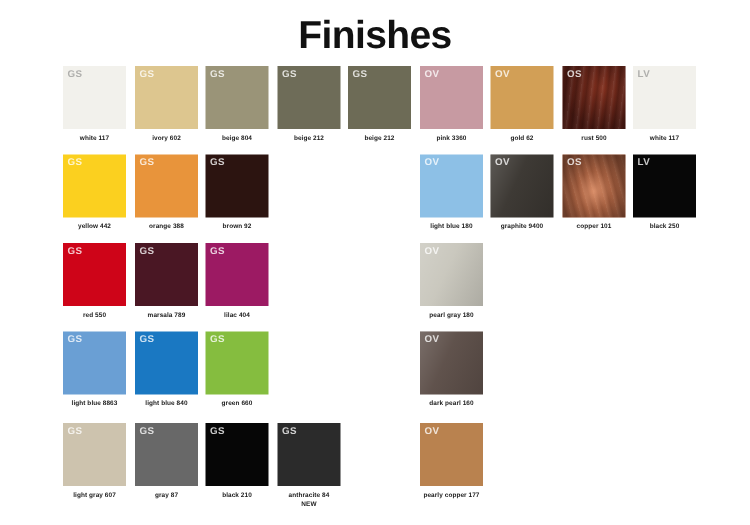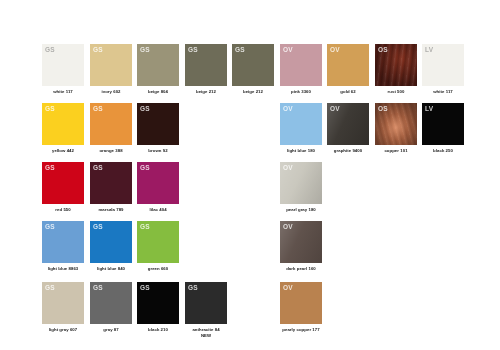--- a/index.html
+++ b/index.html
@@ -80,20 +80,21 @@
   }
   .swatch-label .lbl-new {
     display: block;
   }
 </style>
 </head>
 <body>
 
 <div id="page">
 
+  <div id="page-title">Finishes</div>
 
   <div class="swatch-grid">
       <div class="swatch-cell" style="left: 42px; top: 0px;">
         <div class="swatch-chip" style="background: rgb(242, 241, 236);">
           <span class="chip-badge dark-text">GS</span>
         </div>
         <div class="swatch-label">white 117</div>
       </div>
       <div class="swatch-cell" style="left: 90px; top: 0px;">
         <div class="swatch-chip" style="background: rgb(221, 198, 143);">

